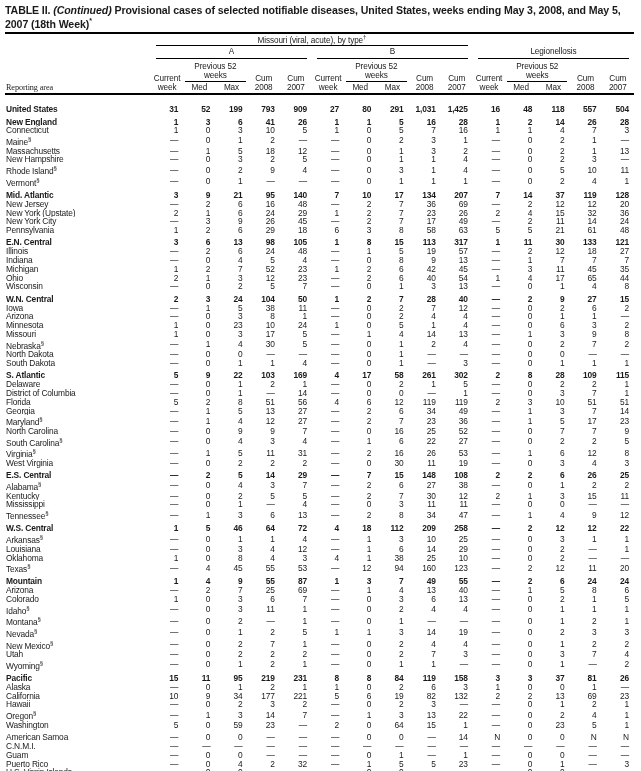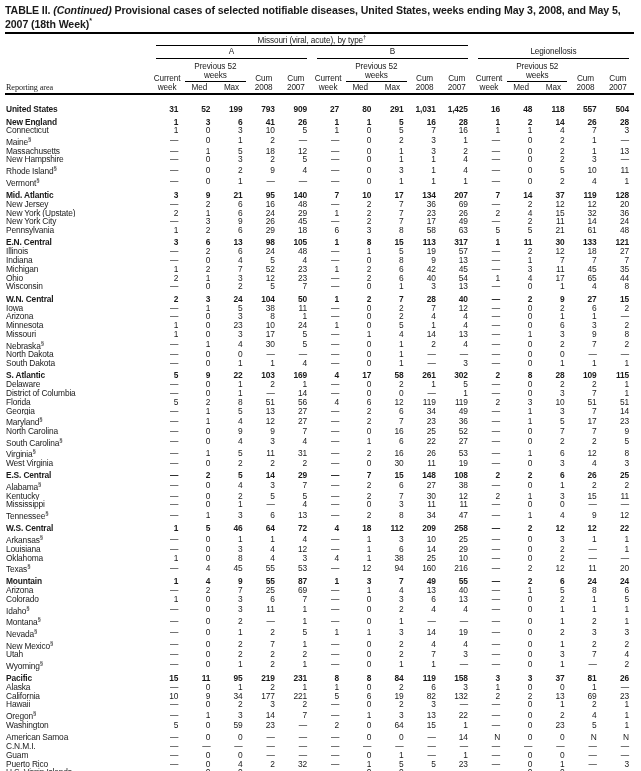--- a/index.html
+++ b/index.html
@@ -979,21 +979,21 @@
           <td class="area">Texas<sup>§</sup></td>
           <td>—</td>
           <td>4</td>
           <td>45</td>
           <td>55</td>
           <td>53</td>
           <td>—</td>
           <td>12</td>
           <td>94</td>
           <td>160</td>
-          <td>216</td>
+          <td>123</td>
           <td>—</td>
           <td>2</td>
           <td>12</td>
           <td>11</td>
           <td>20</td>
         </tr>
         <tr class="gap">
           <td colspan="16"></td>
         </tr>
         <tr class="row-region">

